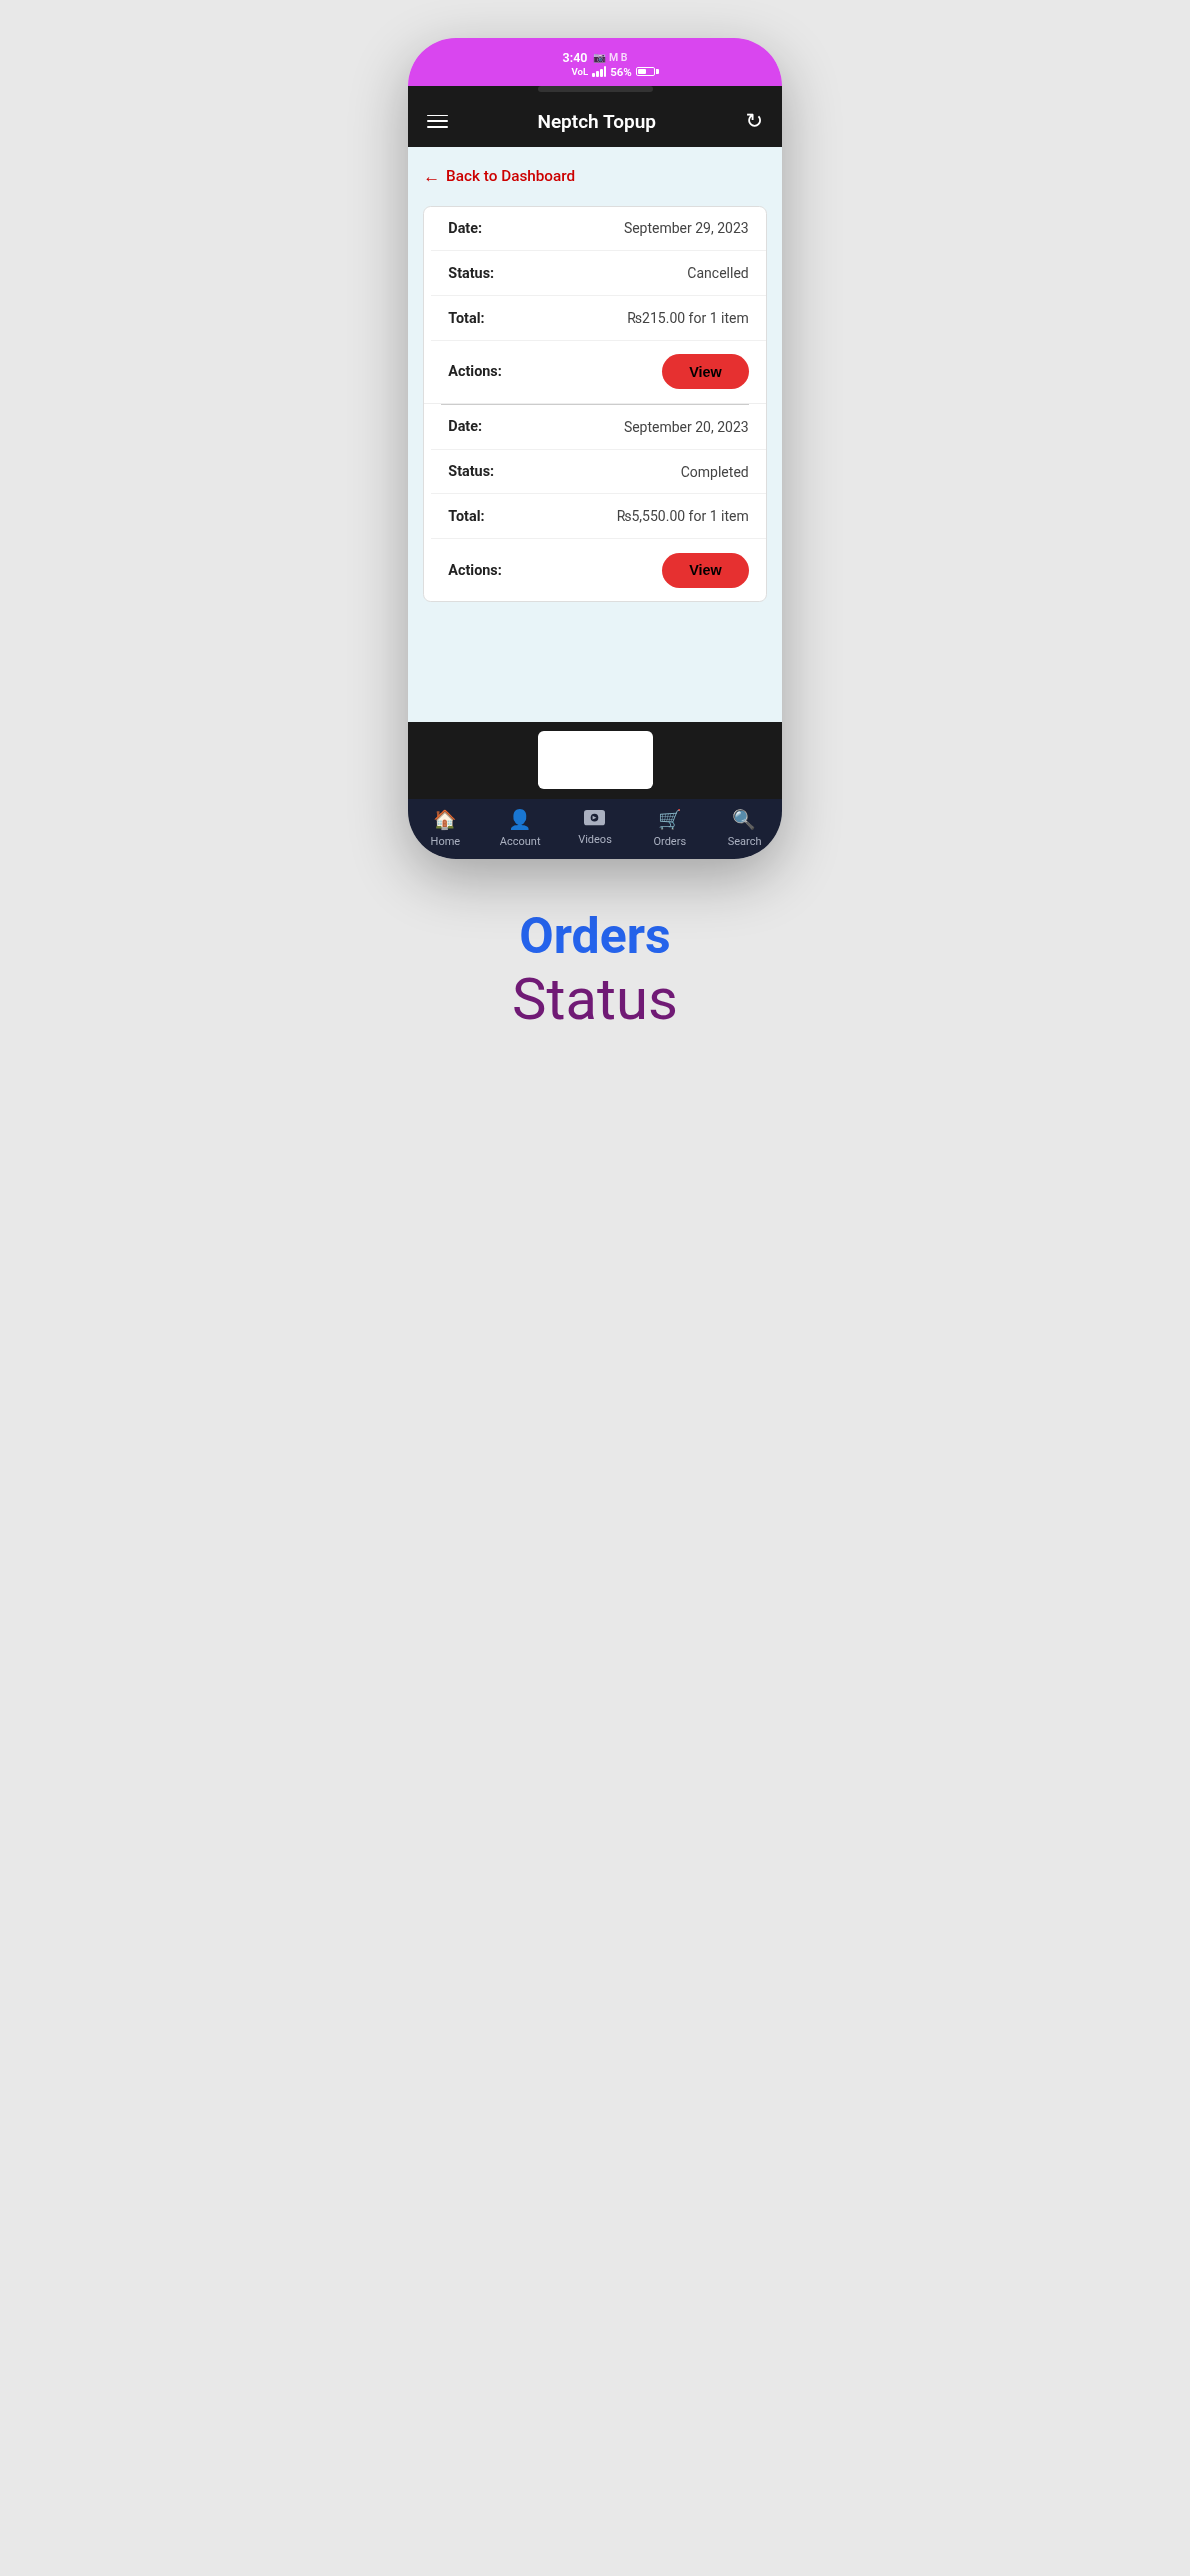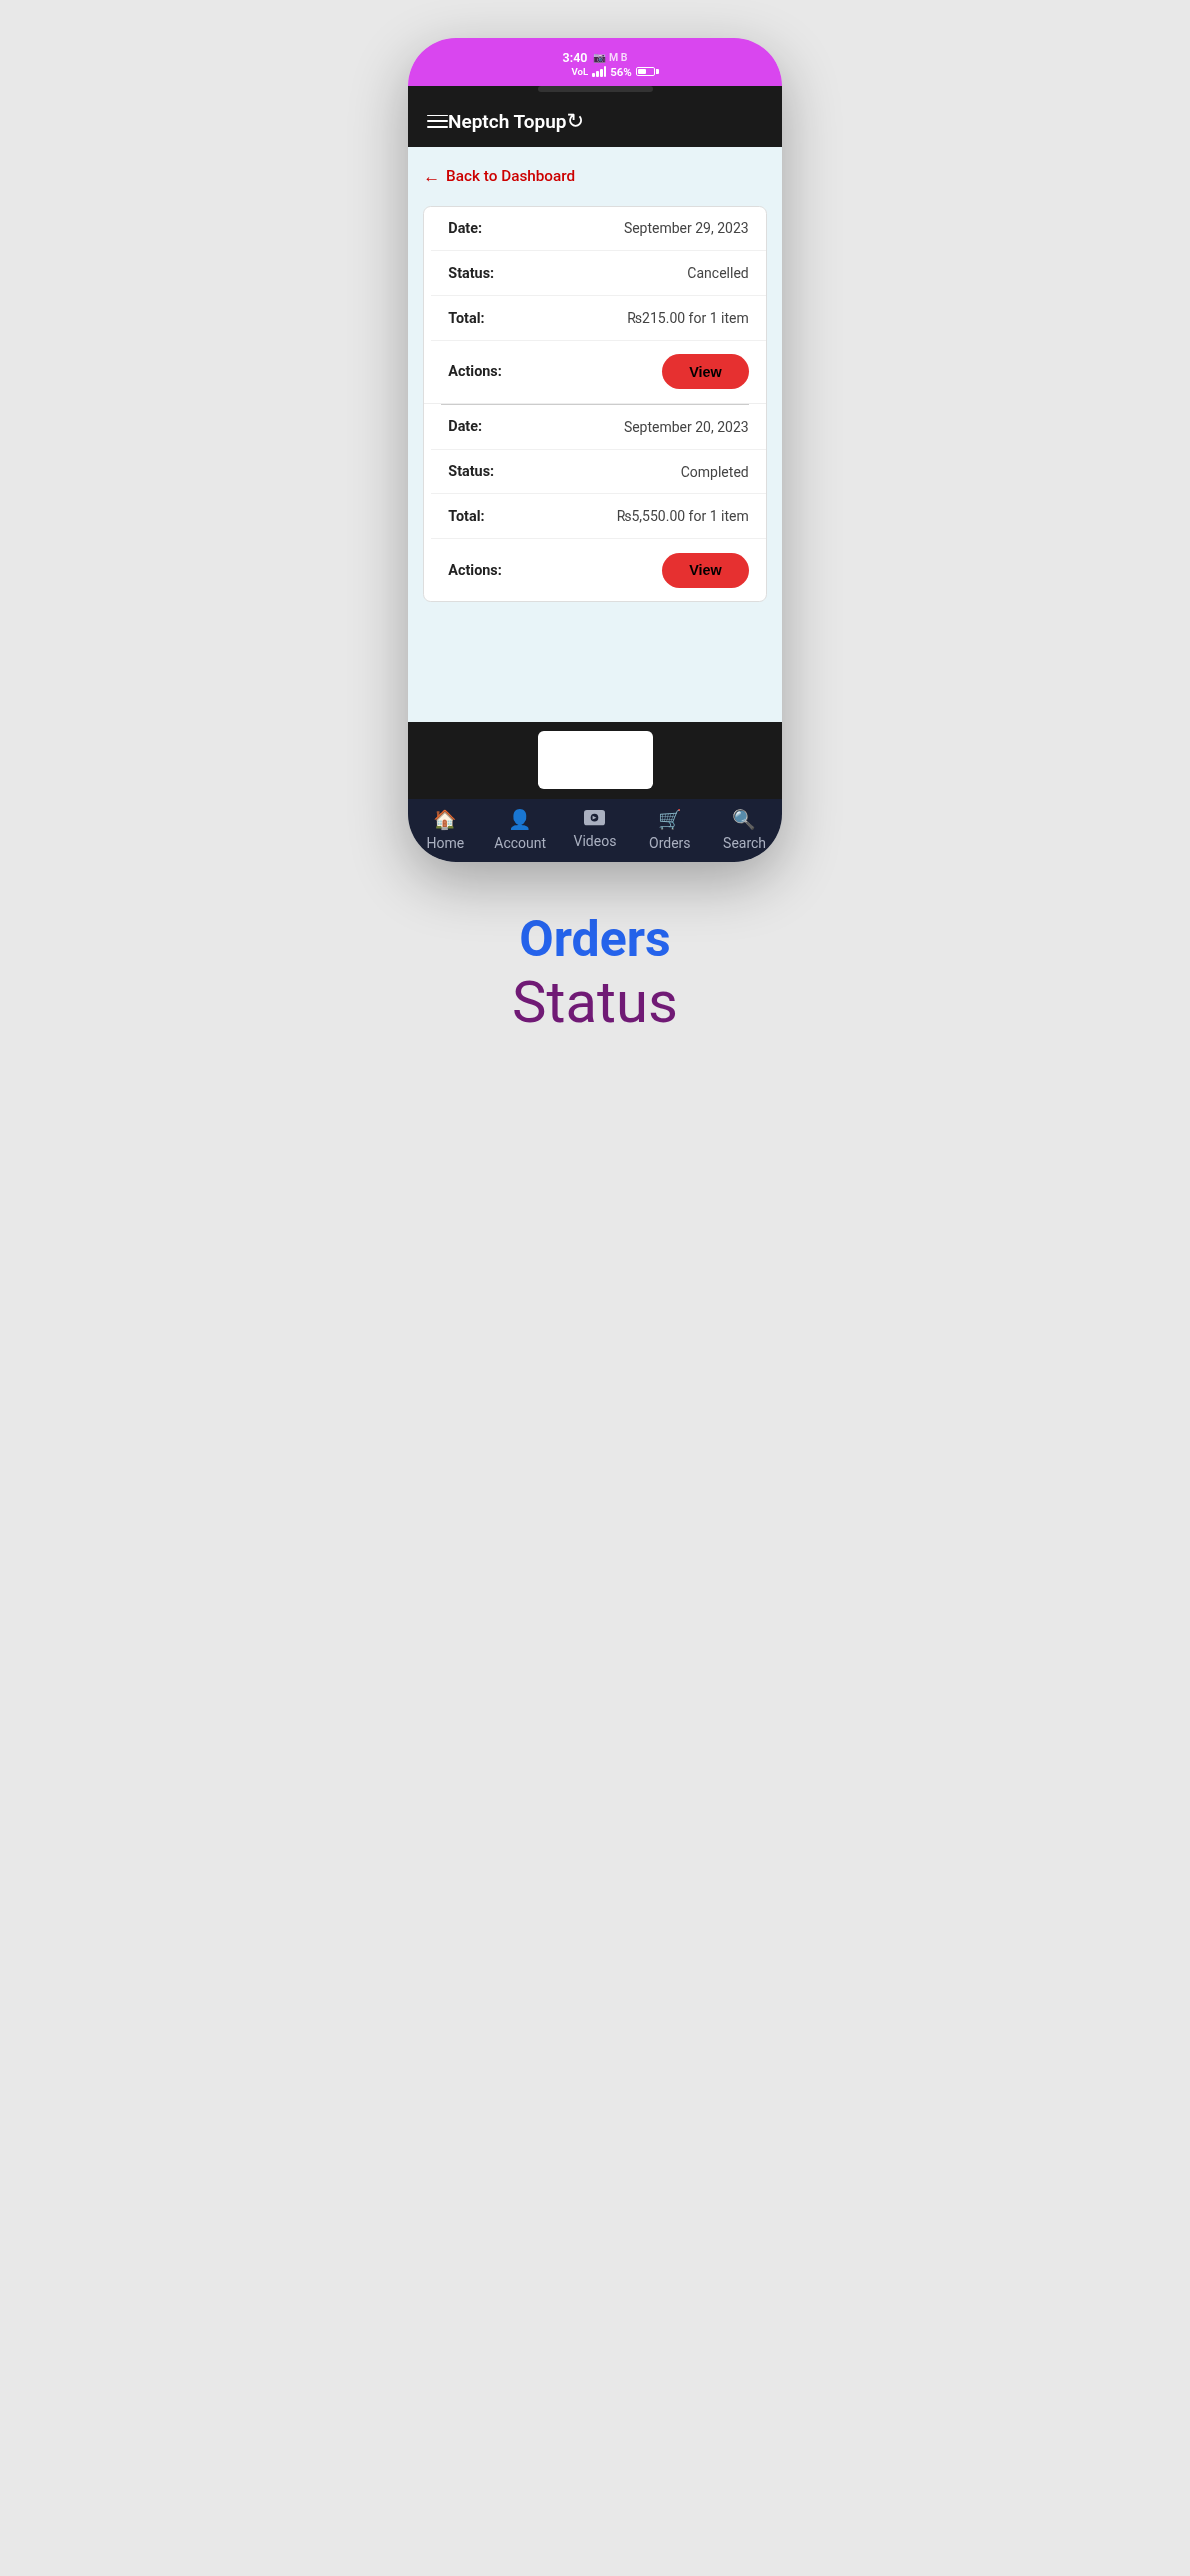--- a/index.html
+++ b/index.html
@@ -65,20 +65,21 @@
       background: #333;
       border-radius: 2.9px;
     }
 
     
     .app-bar {
       background: #1a1a1a;
       color: #fff;
       display: flex;
       align-items: center;
+      justify-content: space-between;
       padding: 13.4px 19px;
     }
 
     .app-bar-title {
       font-size: 19px;
       font-weight: 600;
       color: #fff;
     }
 
     .hamburger-icon {
@@ -210,21 +211,21 @@
     .nav-icon {
       font-size: 19px;
       color: #aab0c0;
     }
 
     .nav-item.active .nav-icon {
       color: #e63030;
     }
 
     .nav-label {
-      font-size: 14px;
+      font-size: 11px;
       color: #aab0c0;
     }
 
     
     .dark-section {
       background: #1a1a1a;
       min-height: 77px;
       display: flex;
       justify-content: center;
       align-items: flex-start;

